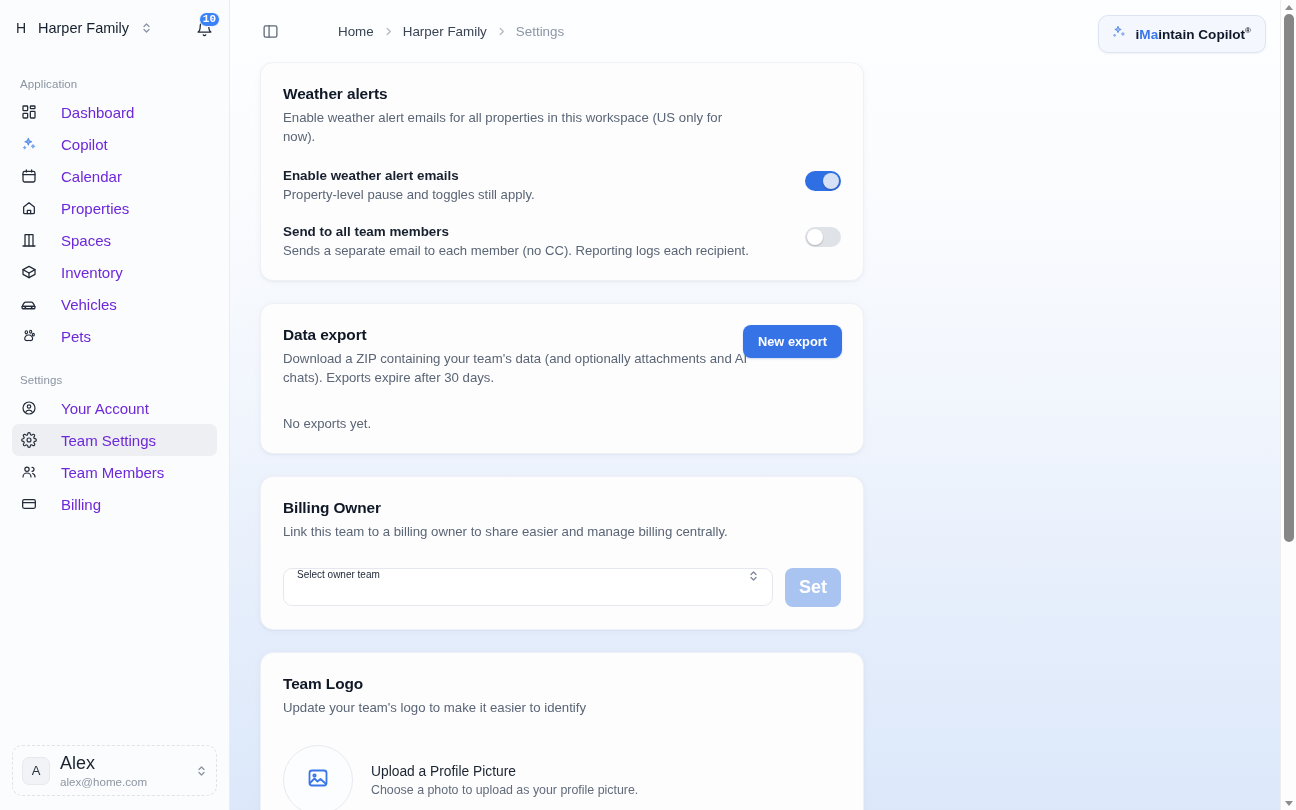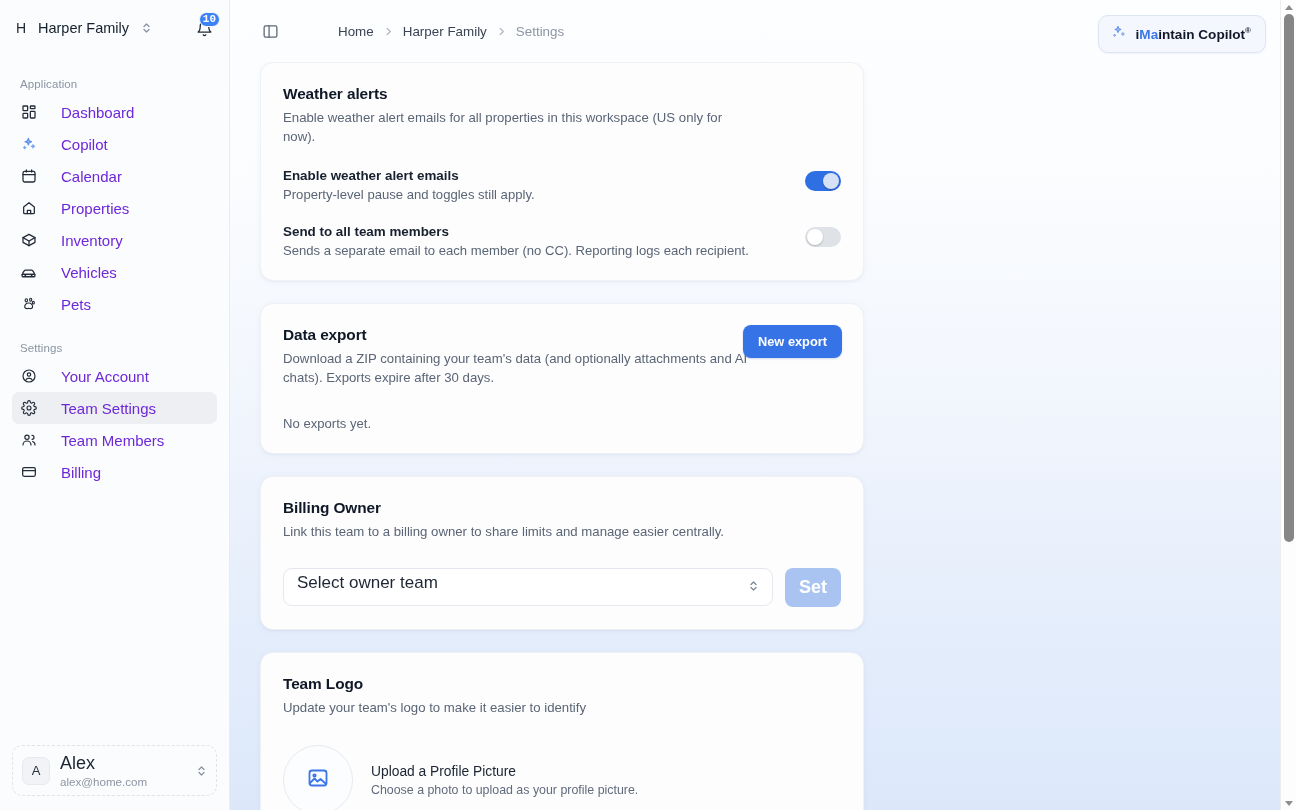--- a/index.html
+++ b/index.html
@@ -311,24 +311,24 @@
     gap: 12px;
     margin-top: 26px;
   }
   .select-box {
     flex: 1;
     height: 38px;
     border: 1px solid #e4e8ee;
     border-radius: 9px;
     background: #fff;
     display: flex;
-    align-items: flex-end;
-    padding: 12px 13px;
-    cursor: pointer;
-    font-size: 17px;
+    align-items: flex-start;
+    padding: 0 13px;
+    cursor: pointer;
+    font-size: 10px;
     color: #1d2634;
     position: relative;
   }
   .select-box .updown-chev { margin-left: auto; color: #7d8797; }
   .btn-disabled {
     background: #a9c4f0;
     color: #ffffff;
     font-size: 18px;
     font-weight: 600;
     border: none;
@@ -458,20 +458,30 @@
       <div class="nav-item">
         <span class="ico">
           <svg width="16" height="16" viewBox="0 0 24 24" fill="none" stroke="currentColor" stroke-width="1.9" stroke-linecap="round" stroke-linejoin="round">
             <path d="M4 10.5 12 4l8 6.5V19a1.5 1.5 0 0 1-1.5 1.5h-13A1.5 1.5 0 0 1 4 19z"></path>
             <path d="M9.5 20.5v-5h5v5"></path>
           </svg>
         </span>
         <span>Properties</span>
       </div>
 
+      <div class="nav-item">
+        <span class="ico">
+          <svg width="16" height="16" viewBox="0 0 24 24" fill="none" stroke="currentColor" stroke-width="1.9" stroke-linecap="round" stroke-linejoin="round">
+            <path d="M3 21h18"></path>
+              <path d="M6 21V4h12v17"></path>
+              <path d="M12 4v17"></path>
+          </svg>
+        </span>
+        <span>Spaces</span>
+      </div>
 
       <div class="nav-item">
         <span class="ico">
           <svg width="16" height="16" viewBox="0 0 24 24" fill="none" stroke="currentColor" stroke-width="1.9" stroke-linecap="round" stroke-linejoin="round">
             <path d="M21 8.5 12 3.5 3 8.5v7L12 20.5l9-5z"></path>
               <path d="M3 8.5 12 13.5l9-5"></path>
               <path d="M12 13.5v7"></path>
           </svg>
         </span>
         <span>Inventory</span>
@@ -635,21 +645,21 @@
 
         <div class="card">
           <div class="card-title">Data export</div>
           <div class="card-sub">Download a ZIP containing your team's data (and optionally attachments and AI chats). Exports expire after 30 days.</div>
           <button class="btn-primary">New export</button>
           <div class="muted-note">No exports yet.</div>
         </div>
 
         <div class="card">
           <div class="card-title">Billing Owner</div>
-          <div class="card-sub">Link this team to a billing owner to share limits and manage easier centrally.</div>
+          <div class="card-sub">Link this team to a billing owner to share easier and manage billing centrally.</div>
           <div class="selector-row">
             <div class="select-box">
               <span>Select owner team</span>
               <span class="updown-chev">
                 <svg width="11" height="14" viewBox="0 0 11 14" fill="none" stroke="currentColor" stroke-width="1.3" stroke-linecap="round" stroke-linejoin="round">
                   <path d="M3 5.5 L5.5 3 L8 5.5"></path>
                     <path d="M3 8.5 L5.5 11 L8 8.5"></path>
                 </svg>
               </span>
             </div>

